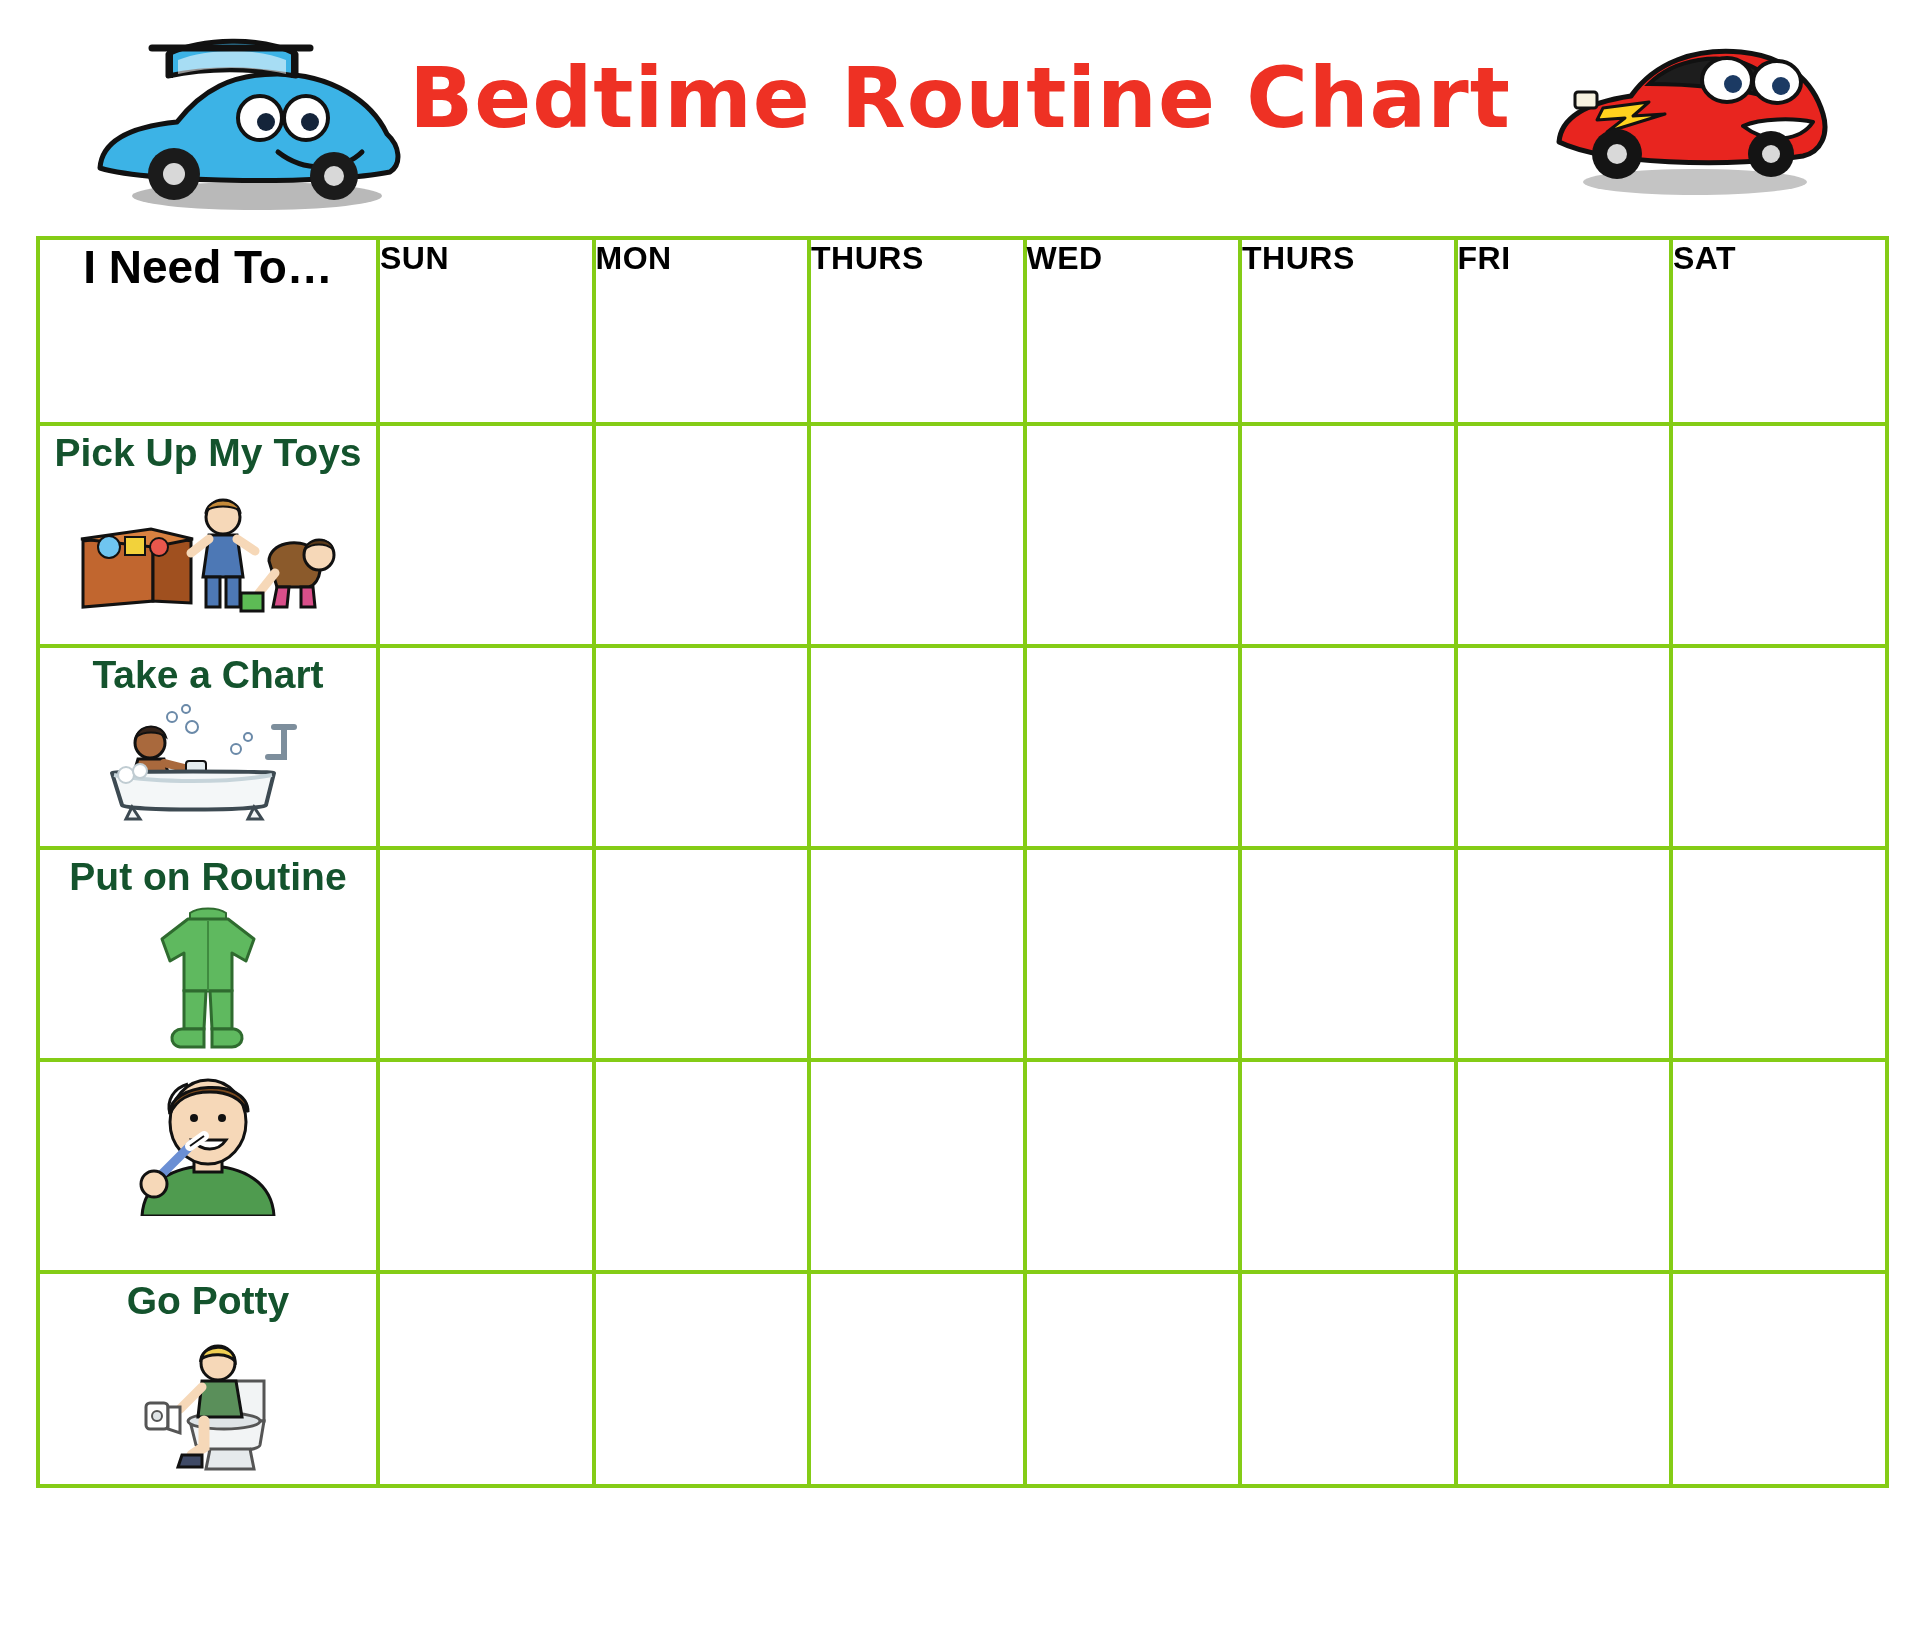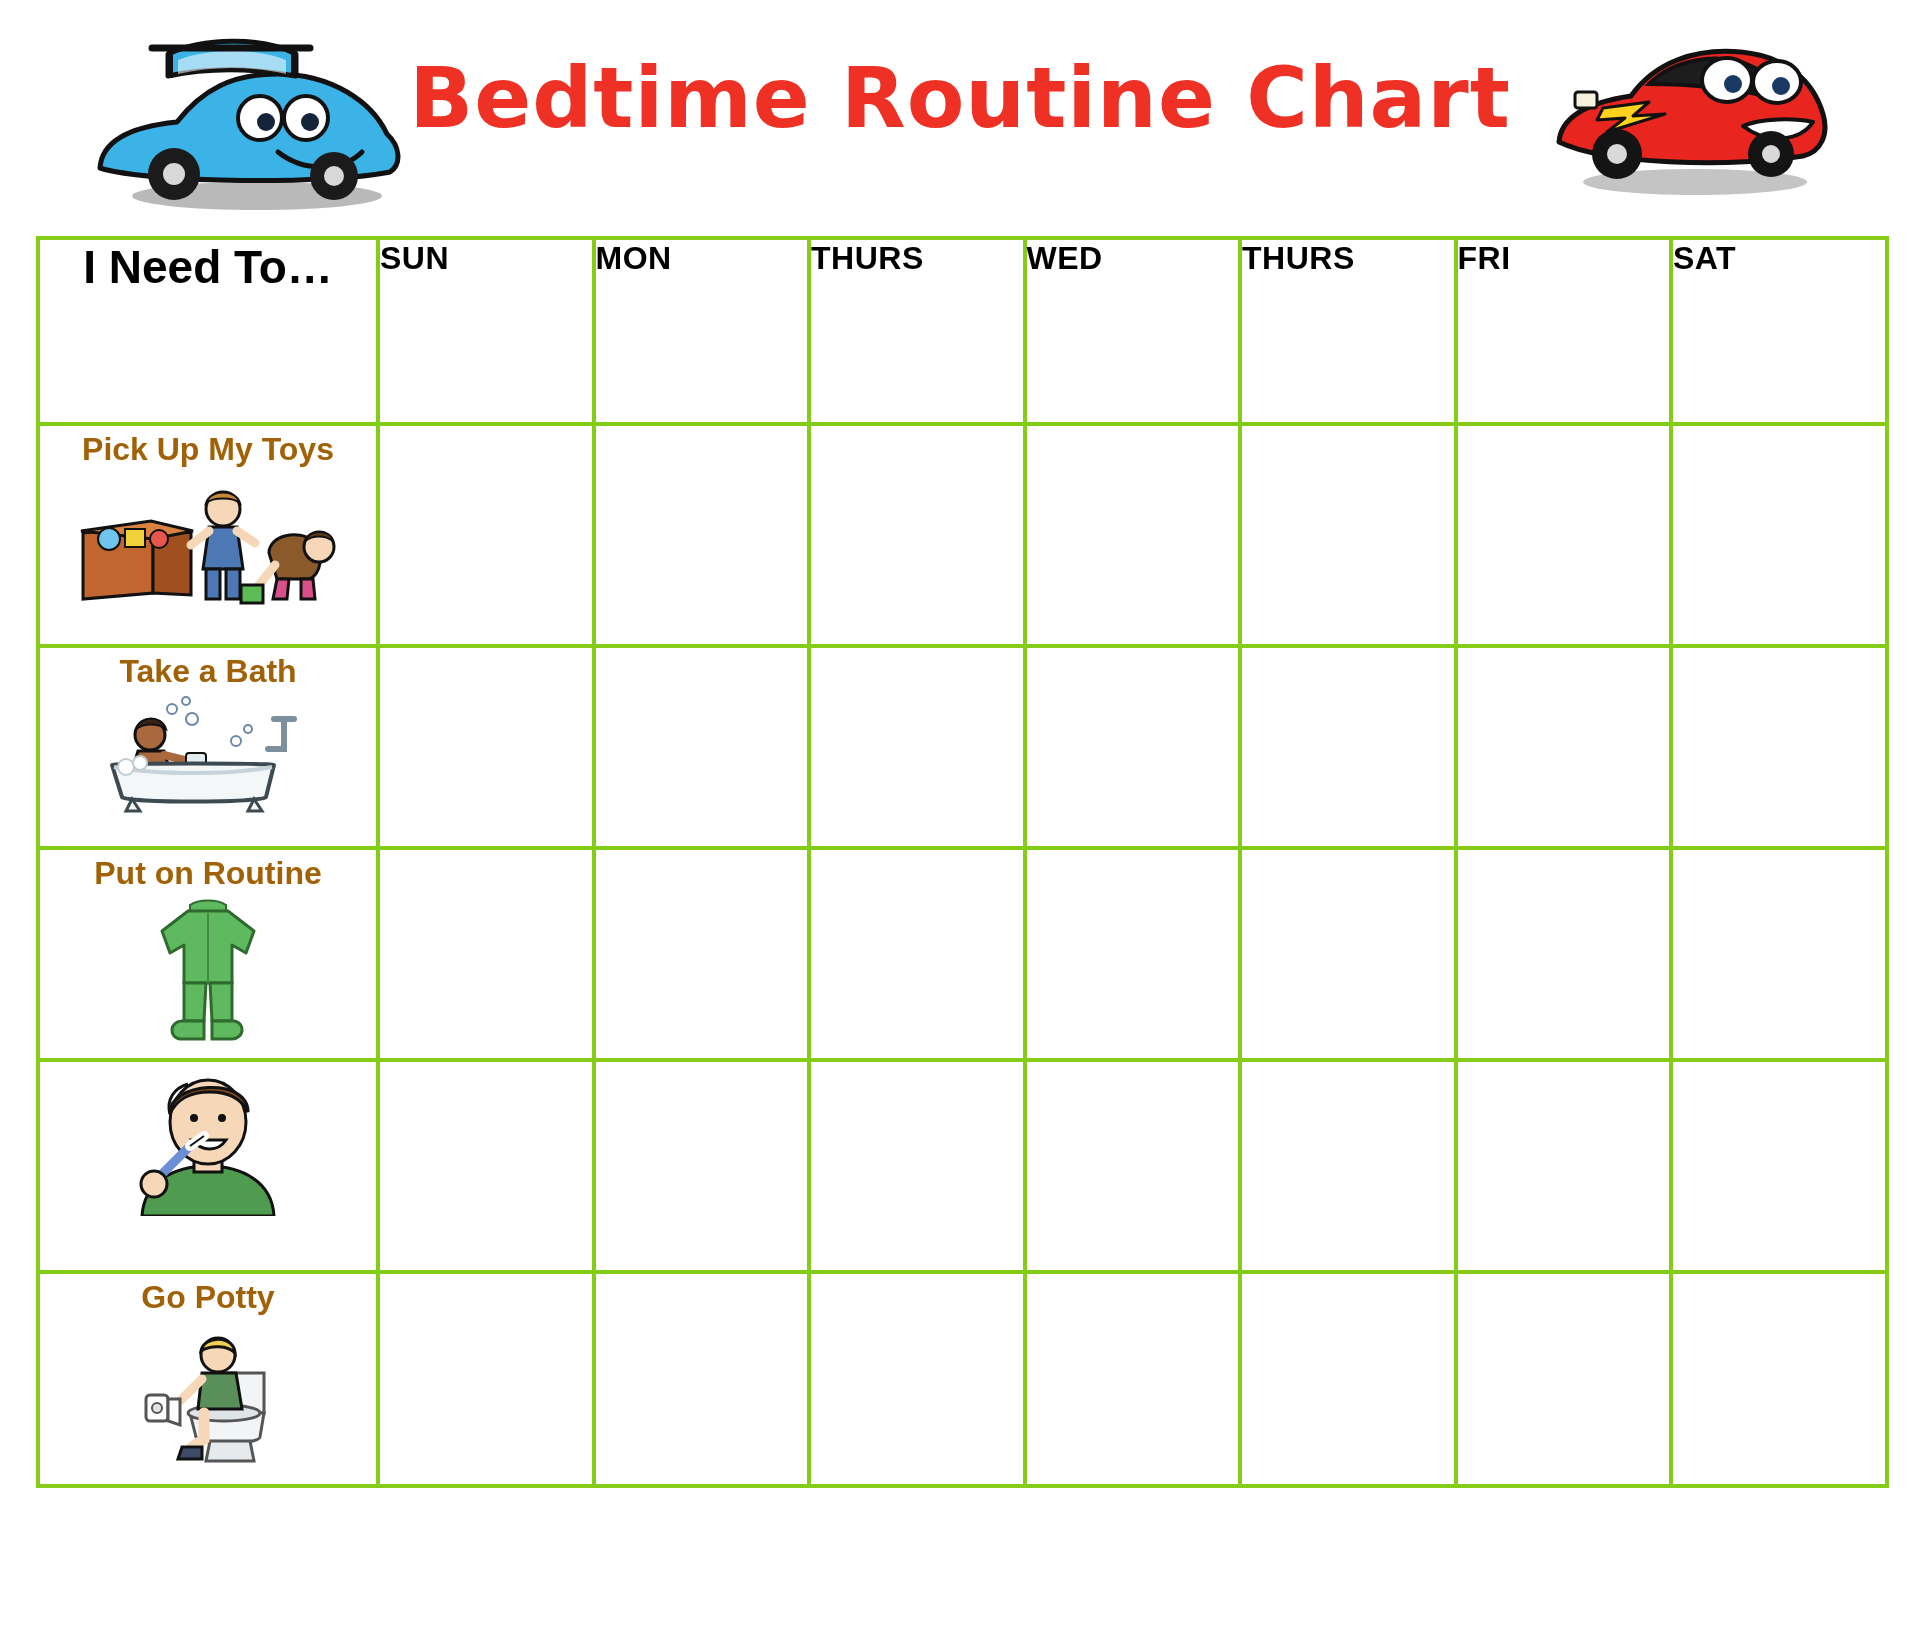--- a/index.html
+++ b/index.html
@@ -97,22 +97,22 @@
     color: #000;
   }
 
   td.task-cell {
     text-align: center;
     padding-top: 14px;
   }
   .task-label {
     font-family: "Liberation Sans", sans-serif;
     font-weight: bold;
-    font-size: 32px;
-    color: #a16207;
+    font-size: 39px;
+    color: #14532d;
     display: block;
     line-height: 1.1;
     padding: 6px 4px 2px 4px;
   }
   .task-art {
     display: block;
     margin: 4px auto 0 auto;
   }
   td.day-cell { background: #ffffff; }
 
@@ -241,21 +241,21 @@
           <td class="day-cell"></td>
           <td class="day-cell"></td>
           <td class="day-cell"></td>
           <td class="day-cell"></td>
           <td class="day-cell"></td>
           <td class="day-cell"></td>
         </tr>
 
         <tr class="r-bath">
           <td class="task-cell">
-            <span class="task-label">Take a Bath</span>
+            <span class="task-label">Take a Chart</span>
             <svg class="task-art" width="240" height="120" viewBox="0 0 240 120">
 
               <circle cx="84" cy="14" r="5" fill="none" stroke="#6a89a8" stroke-width="2"></circle>
               <circle cx="98" cy="6" r="4" fill="none" stroke="#6a89a8" stroke-width="2"></circle>
               <circle cx="104" cy="24" r="6" fill="none" stroke="#6a89a8" stroke-width="2"></circle>
               <circle cx="148" cy="46" r="5" fill="none" stroke="#6a89a8" stroke-width="2"></circle>
               <circle cx="160" cy="34" r="4" fill="none" stroke="#6a89a8" stroke-width="2"></circle>
 
               <path d="M196 26 L196 54 L180 54" fill="none" stroke="#7d8e9c" stroke-width="6" stroke-linecap="round"></path>
               <path d="M186 24 L206 24" stroke="#7d8e9c" stroke-width="6" stroke-linecap="round"></path>

